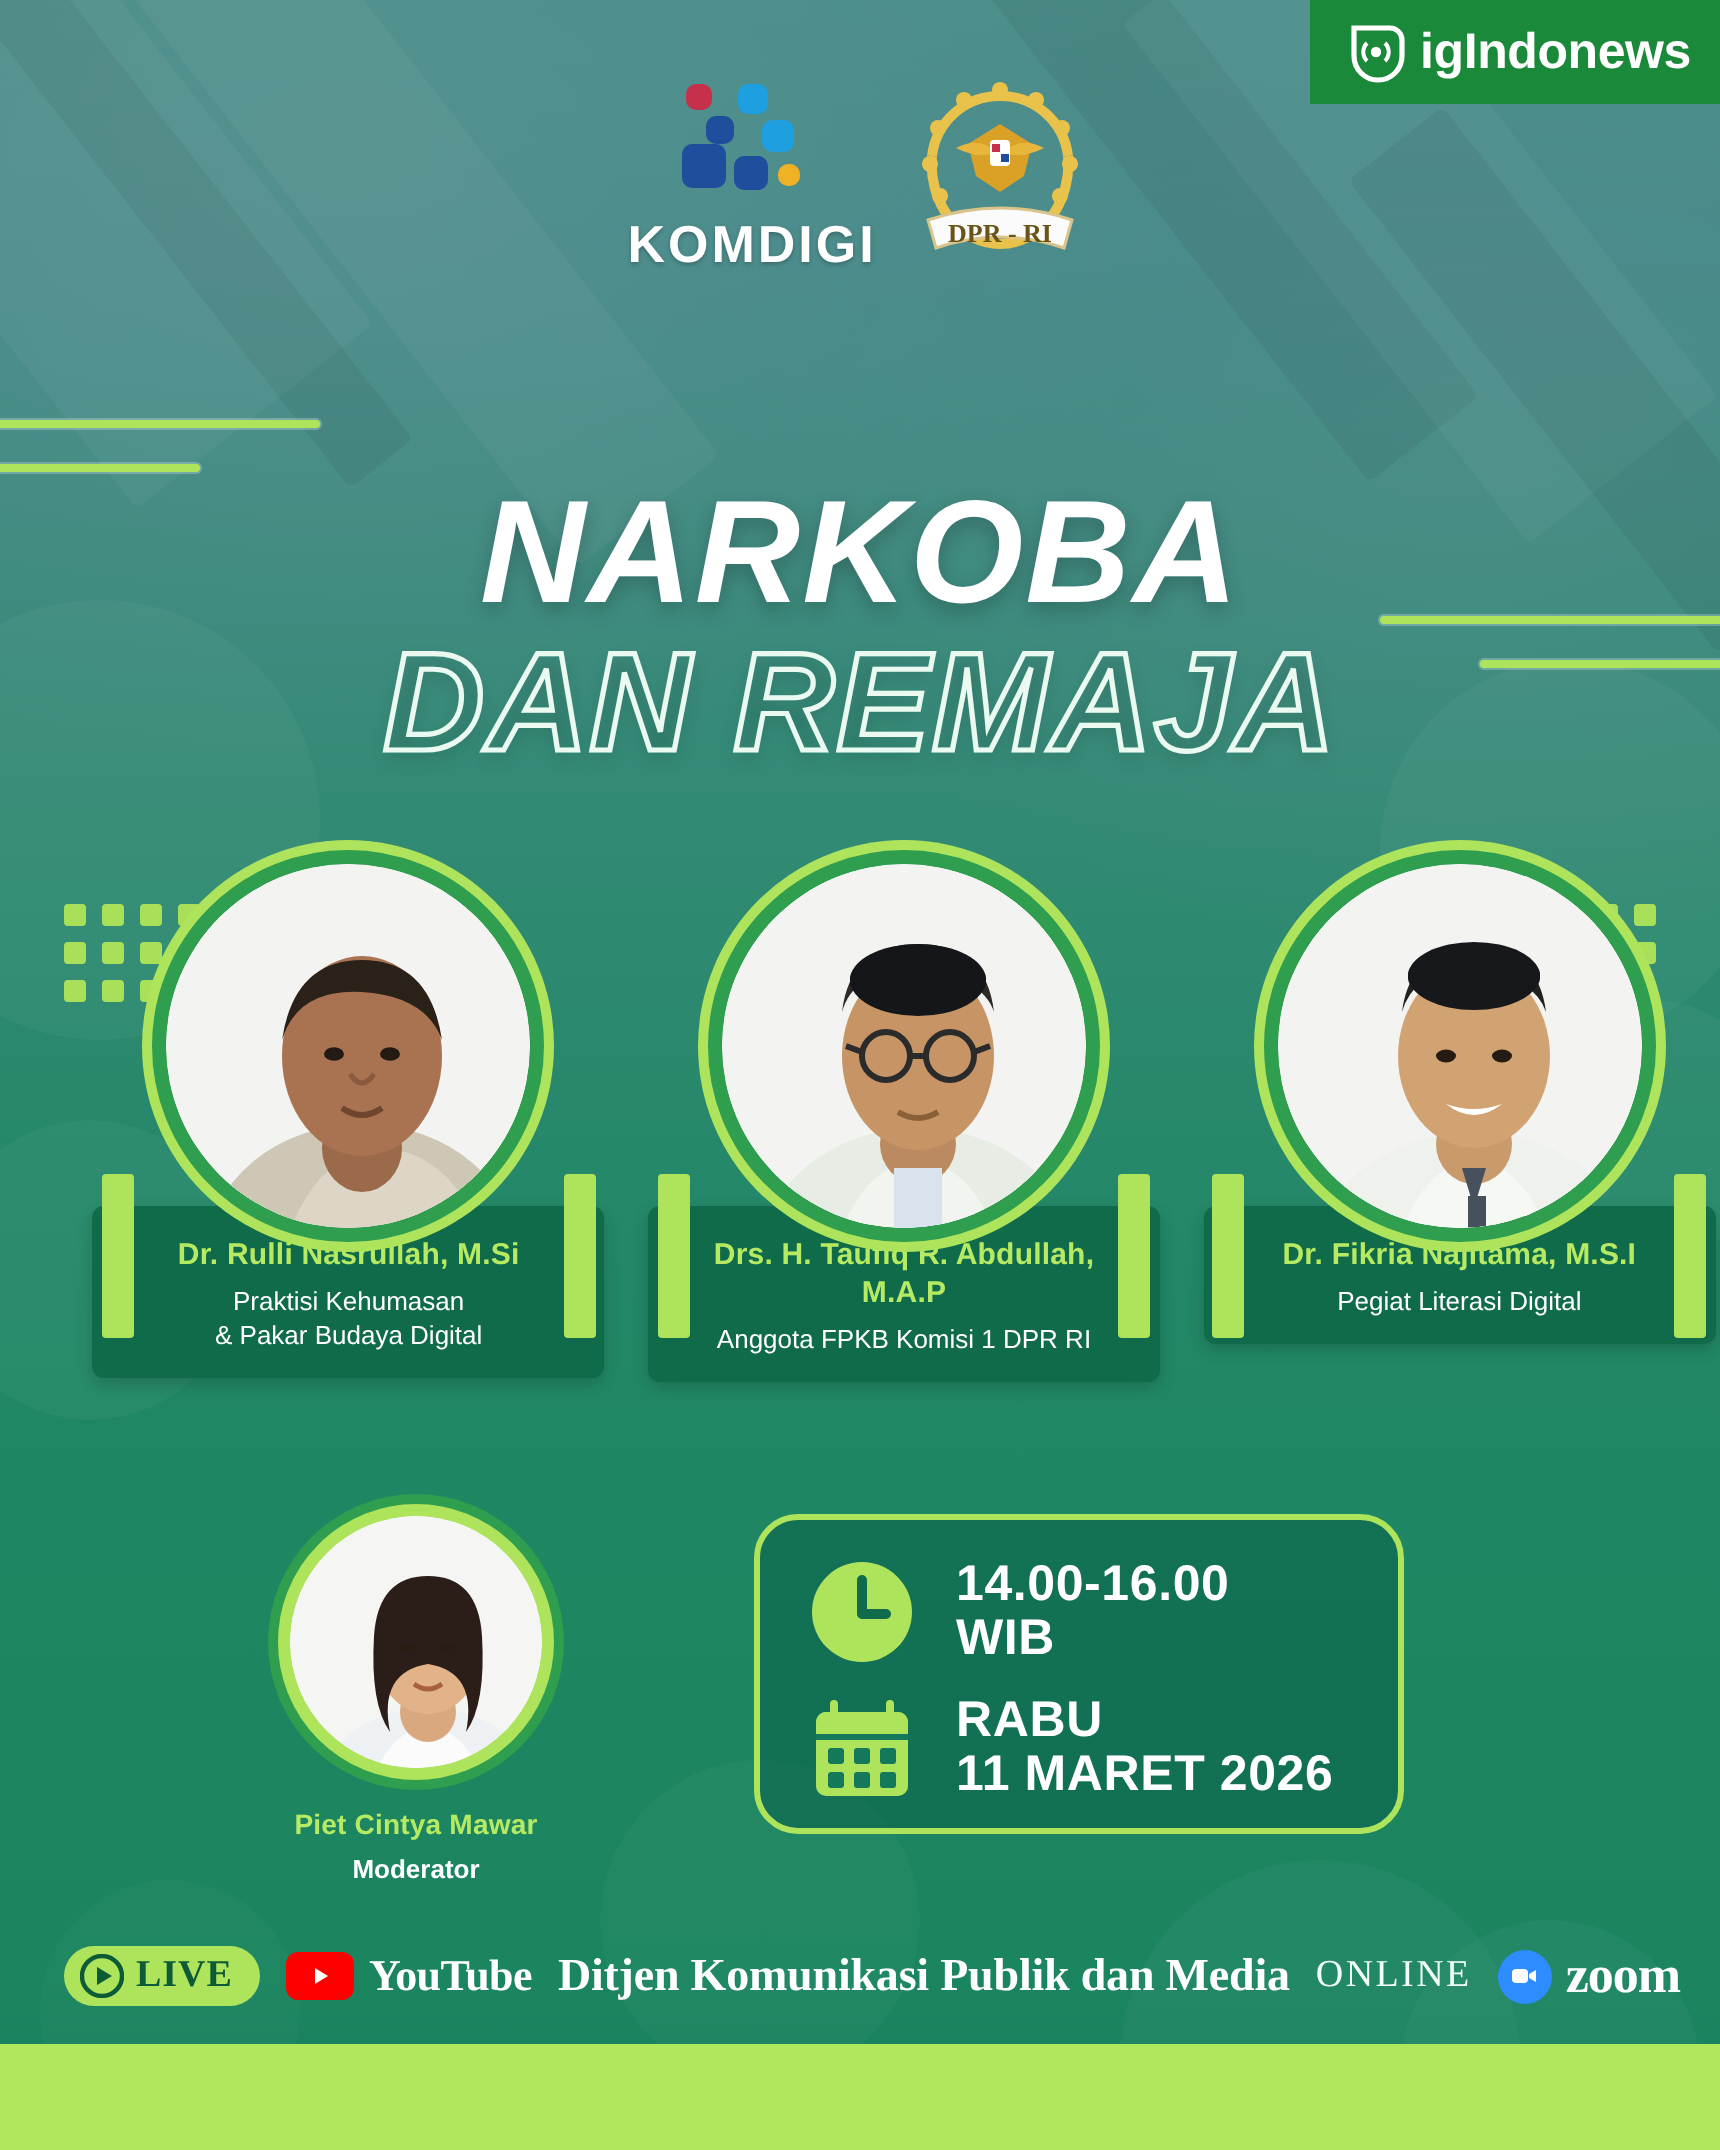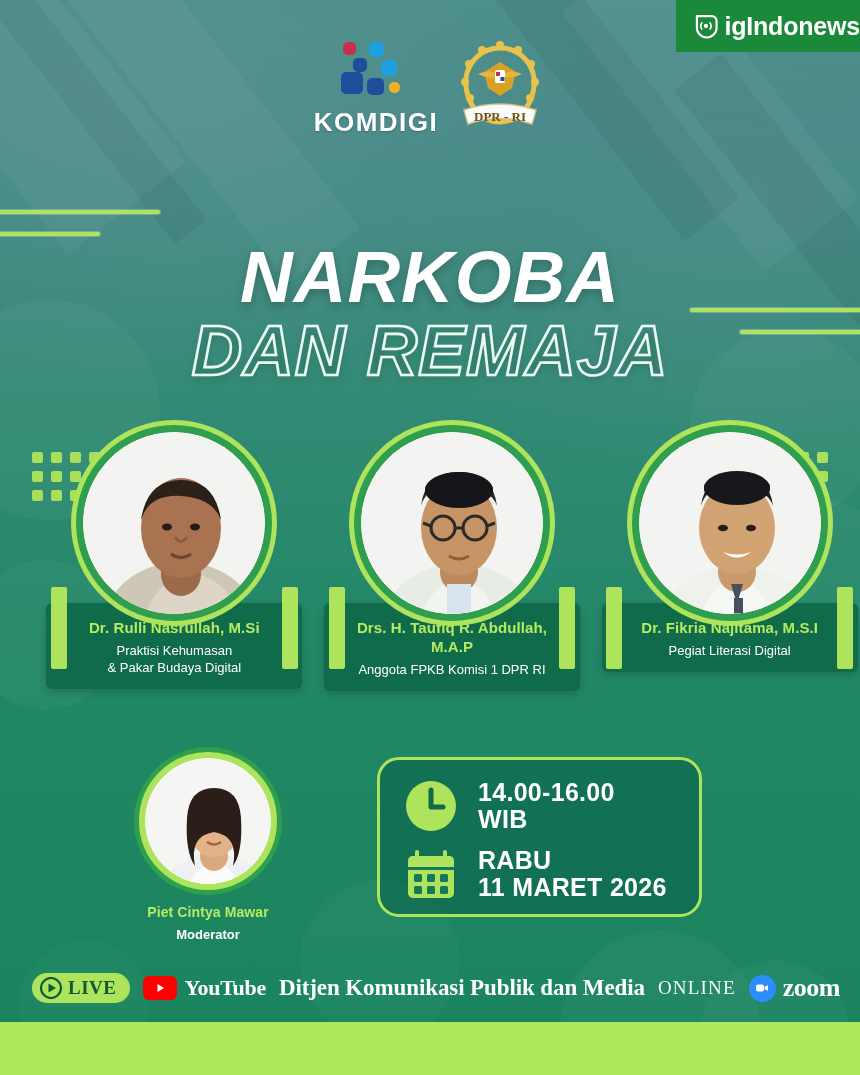--- a/index.html
+++ b/index.html
@@ -22,21 +22,21 @@
         #18805c 100%);
   }
   
   .bgtex{position:absolute;inset:0;overflow:hidden;}
   .blob{position:absolute;border-radius:50%;background:rgba(255,255,255,.035);}
   .streak{position:absolute;background:rgba(255,255,255,.045);transform:rotate(-38deg);border-radius:4px;}
   .dstreak{position:absolute;background:rgba(0,0,0,.05);transform:rotate(-38deg);border-radius:4px;}
 
   
   .brandtag{
-    position:absolute;top:0;right:0;width:184px;height:52px;background:#1a8939;
+    position:absolute;top:0;right:0;width:205px;height:52px;background:#1a8939;
     display:flex;align-items:center;gap:3px;padding-left:16px;
   }
   .brandtag .bt-txt{color:#fff;font-size:25px;font-weight:700;letter-spacing:-.2px;}
 
   
   .logos{position:absolute;top:34px;left:0;right:0;display:flex;justify-content:center;align-items:flex-end;gap:16px;}
   .komdigi{display:flex;flex-direction:column;align-items:center;}
   .kd-mark{width:86px;height:62px;position:relative;}
   .kd-sq{position:absolute;border-radius:5px;}
   .kd-word{color:#fff;font-weight:800;font-size:26px;letter-spacing:1.5px;margin-top:3px;
@@ -68,21 +68,21 @@
   }
 
   
   .rule{position:absolute;height:4px;background:#aee35c;border-radius:2px;box-shadow:0 0 0 1px rgba(255,255,255,.25);}
 
   
   .dots{position:absolute;display:grid;grid-template-columns:repeat(4,11px);gap:8px;}
   .dots i{display:block;width:11px;height:11px;background:#a9e05a;border-radius:2px;}
 
   
-  .speakers{position:absolute;top:425px;left:0;right:0;display:flex;justify-content:flex-end;gap:17px;margin-left:44px;}
+  .speakers{position:absolute;top:425px;left:0;right:0;display:flex;justify-content:center;gap:17px;margin-left:44px;}
   .spk{position:relative;width:270px;display:flex;flex-direction:column;align-items:center;}
   .spk .accent{position:absolute;left:7px;top:162px;width:16px;height:82px;background:#aee35c;border-radius:2px;z-index:1;}
   .spk .accent.r{left:auto;right:7px;}
   .ring{
     width:196px;height:196px;border-radius:50%;
     border:7px solid #2f9e4f;background:#2f9e4f;
     box-shadow:0 0 0 5px #aee35c;
     position:relative;overflow:hidden;z-index:2;
   }
   .ph{position:absolute;inset:0;border-radius:50%;background:#f4f6f5;overflow:hidden;}

